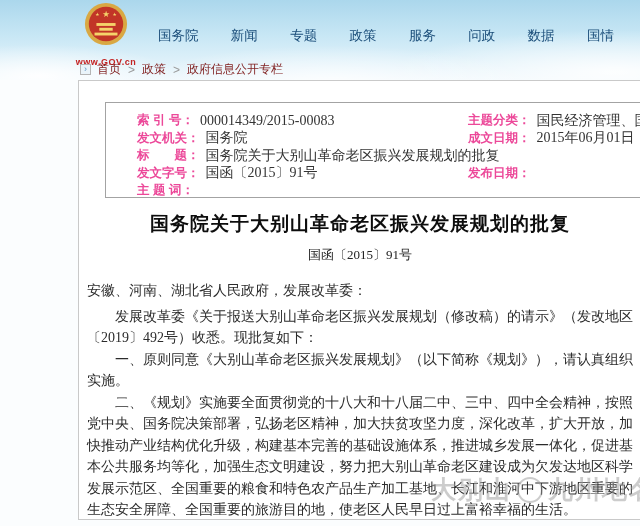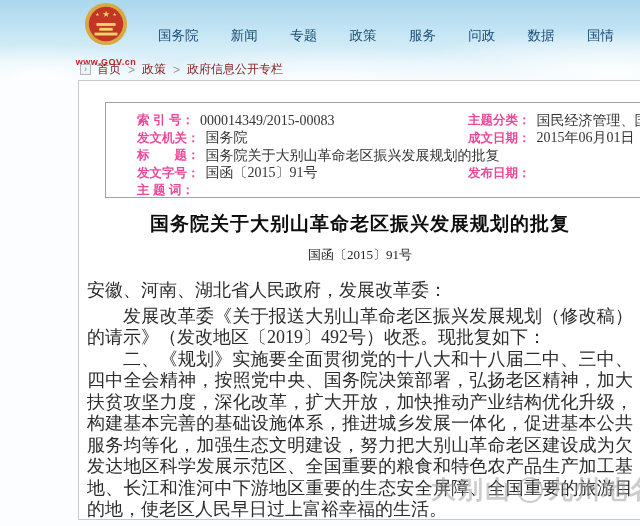--- a/index.html
+++ b/index.html
@@ -44,21 +44,21 @@
   .meta-right { left:362px; }
   .meta-row { height:17.5px; display:flex; align-items:center; white-space:nowrap; }
   .meta-row.spacer { visibility:hidden; }
   .meta-label { font-weight:bold; font-size:12.5px; color:#ec4899; margin-right:6px; }
   .meta-value { font-size:14px; color:#333; font-family:"Liberation Serif", serif; }
 
   
   .article { position:absolute; top:130px; left:8px; width:546px; font-family:"Liberation Serif", serif; }
   .article h1 { font-size:19px; font-weight:bold; color:#0d0d0d; text-align:center; letter-spacing:1px; }
   .doc-no { text-align:center; font-size:13px; color:#222; margin-top:9px; }
-  .article-body { margin-top:16px; font-size:18px; line-height:21.5px; color:#2b2b2b; text-align:justify; }
+  .article-body { margin-top:16px; font-size:14px; line-height:21.5px; color:#2b2b2b; text-align:justify; }
   .article-body p { text-indent:2em; }
   .article-body p.first { text-indent:0; margin-bottom:4px; }
 
   
   .watermark { position:absolute; top:392px; left:352px; display:flex; align-items:center;
                color:#9b9b9b; opacity:.5; font-size:25px; font-weight:bold; white-space:nowrap;
                letter-spacing:2px; pointer-events:none; }
   .wm-circle { display:inline-block; width:26px; height:26px; border:2px solid #9b9b9b;
                border-radius:50%; margin:0 5px; }
 </style>
@@ -144,20 +144,21 @@
         </div>
       </div>
     </div>
 
     <div class="article">
       <h1>国务院关于大别山革命老区振兴发展规划的批复</h1>
       <div class="doc-no">国函〔2015〕91号</div>
       <div class="article-body">
         <p class="first">安徽、河南、湖北省人民政府，发展改革委：</p>
         <p>发展改革委《关于报送大别山革命老区振兴发展规划（修改稿）的请示》（发改地区〔2019〕492号）收悉。现批复如下：</p>
+        <p>一、原则同意《大别山革命老区振兴发展规划》（以下简称《规划》），请认真组织实施。</p>
         <p>二、《规划》实施要全面贯彻党的十八大和十八届二中、三中、四中全会精神，按照党中央、国务院决策部署，弘扬老区精神，加大扶贫攻坚力度，深化改革，扩大开放，加快推动产业结构优化升级，构建基本完善的基础设施体系，推进城乡发展一体化，促进基本公共服务均等化，加强生态文明建设，努力把大别山革命老区建设成为欠发达地区科学发展示范区、全国重要的粮食和特色农产品生产加工基地、长江和淮河中下游地区重要的生态安全屏障、全国重要的旅游目的地，使老区人民早日过上富裕幸福的生活。</p>
       </div>
     </div>
 
     <div class="watermark">
       <span>大别山</span>
       <span class="wm-circle"></span>
       <span>九州地名</span>
     </div>
 

